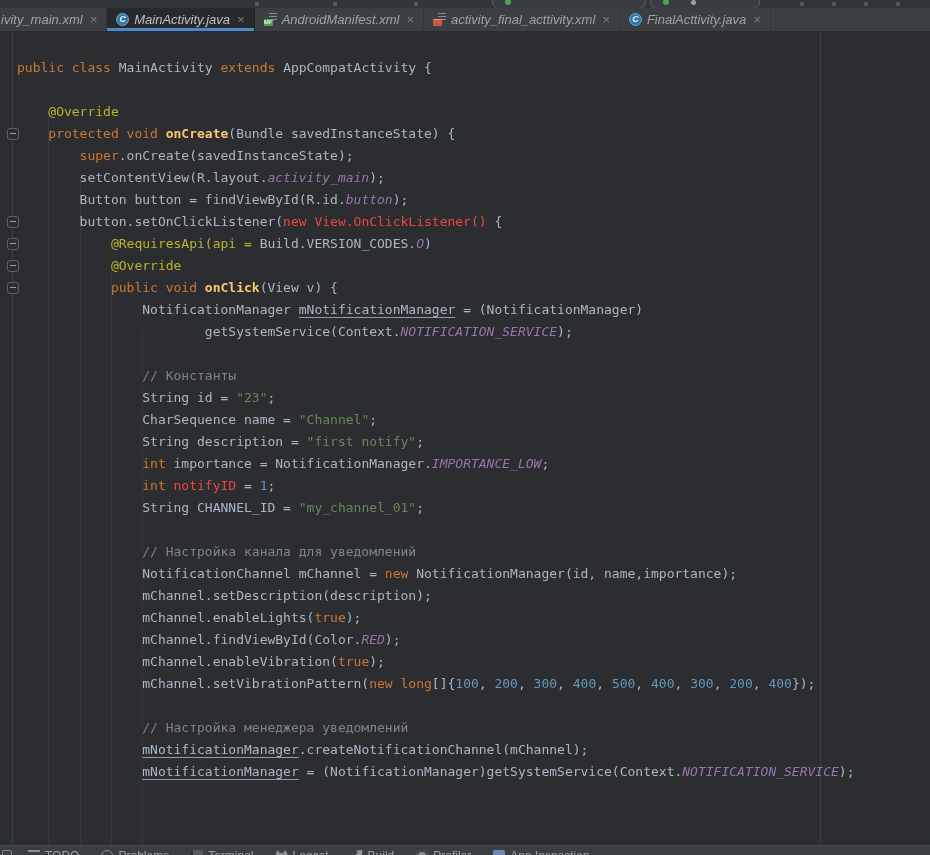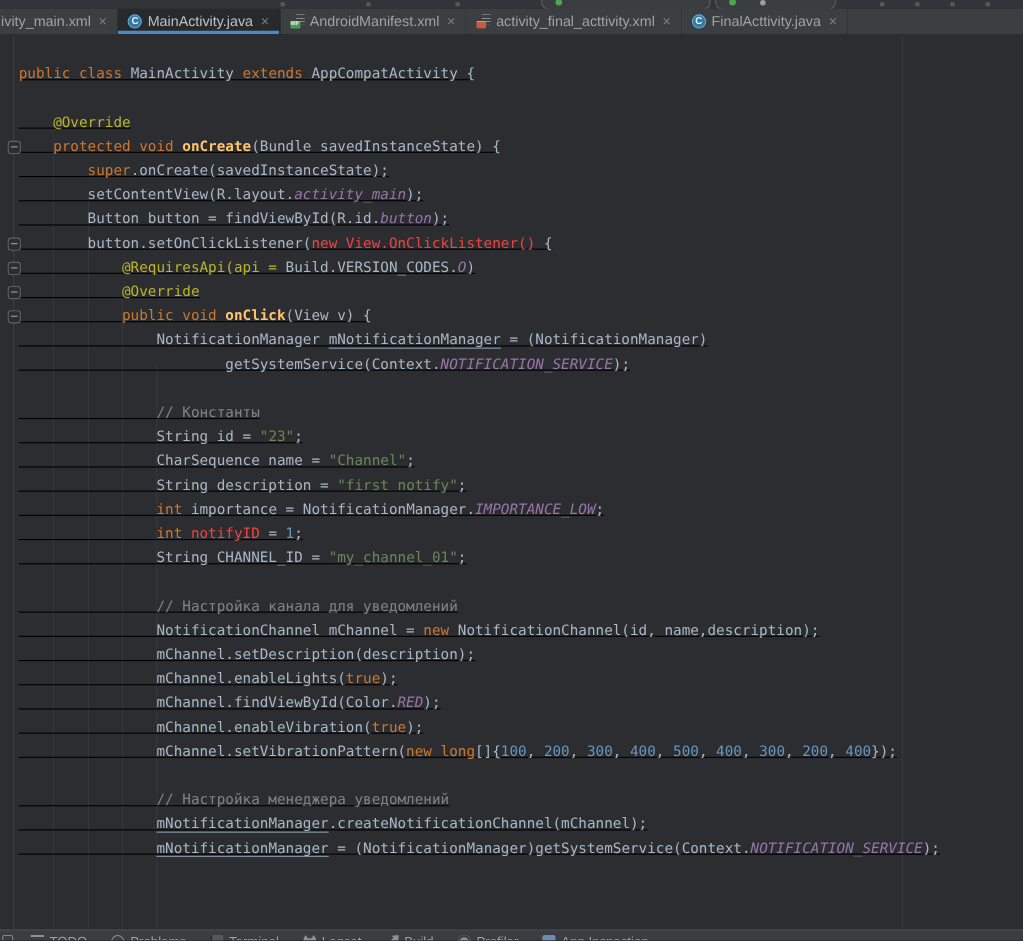--- a/index.html
+++ b/index.html
@@ -12,21 +12,21 @@
   .tb-box.b1{left:492px;width:152px;}
   .tb-box.b2{left:650px;width:108px;}
   .gdot{position:absolute;left:12px;bottom:3px;width:6px;height:6px;border-radius:50%;background:#4CA554;}
   .wdot{position:absolute;left:40px;bottom:3px;width:5px;height:5px;border-radius:50%;background:#9DA0A3;}
   .tdot{position:absolute;top:2px;width:4px;height:4px;border-radius:1px;background:#55585B;}
 
   
   .tabbar{position:absolute;left:0;top:8px;width:930px;height:24px;background:#3C3F42;
           display:flex;align-items:stretch;border-bottom:1px solid #2A2C2E;box-sizing:border-box;}
   .tab{display:flex;align-items:center;padding:0 9px;font-size:13px;color:#9EA2A7;cursor:default;
-       border-right:1px solid rgba(0,0,0,0.12);}
+       border-right:1px solid rgba(0,0,0,0.12);font-style:italic;}
   .tab.first{padding-left:1px;}
   .tab.active{background:#27292C;color:#BEC1C5;box-shadow:inset 0 -3px 0 0 #4A88C7;}
   .tlabel{white-space:nowrap;}
   .tclose{margin-left:7px;color:#7B7E82;font-size:13px;line-height:13px;}
   .ic{position:relative;width:13px;height:13px;margin-right:5px;flex:none;display:inline-block;}
   .ic-java{border-radius:50%;background:#36789F;border:1px solid #5FA8D2;box-sizing:border-box;
            color:#DDF1FB;font-size:9px;font-weight:bold;text-align:center;line-height:11px;}
   .ic-file::before{content:"";position:absolute;right:0;top:0;width:8px;height:9px;
            background:repeating-linear-gradient(#8A8D90 0 1px,transparent 1px 3px);}
   .badge{position:absolute;left:0;bottom:0;width:9px;height:7px;border-radius:1px;
@@ -34,21 +34,21 @@
   .badge.green{background:#499C54;}
   .badge.orange{background:#C75B3F;background-image:linear-gradient(rgba(255,255,255,.35) 0 1px,transparent 1px);}
 
   
   .editor{position:absolute;left:0;top:32px;width:930px;height:813px;background:#2B2D30;overflow:hidden;}
   .gutterline{position:absolute;left:12px;top:0;width:1px;height:813px;background:#3D4043;}
   .marginline{position:absolute;left:820px;top:0;width:1px;height:813px;background:rgba(255,255,255,0.07);}
   .iguide{position:absolute;width:1px;background:rgba(255,255,255,0.05);}
   .code{position:absolute;left:17px;top:25px;font-family:"DejaVu Sans Mono",monospace;
         font-size:13px;}
-  .cline{height:22px;line-height:22px;white-space:pre;text-decoration:underline;}
+  .cline{height:22px;line-height:22px;white-space:pre;}
   .tok-d{color:#A9B7C6}.tok-k{color:#CC7832}.tok-m{color:#FFC66D;font-weight:bold}
   .tok-a{color:#BBB529}.tok-s{color:#6A8759}.tok-n{color:#6897BB}.tok-c{color:#7F848A}
   .tok-f{color:#9876AA;font-style:italic}.tok-g{color:#ef4444}
   .tok-u{color:#A9B7C6;text-decoration:underline;text-underline-offset:3px;text-decoration-color:#8E9BA8;}
   .fold{position:absolute;left:7px;width:10px;height:10px;border:1px solid #5D6164;border-radius:3px;
         background:#2B2D30;z-index:2;}
   .fold::after{content:"";position:absolute;left:2px;right:2px;top:4px;height:1px;background:#9DA0A3;}
 
   
   .bottombar{position:absolute;left:0;top:845px;width:930px;height:20px;background:#3B3E41;
@@ -142,21 +142,21 @@
         <div class="cline"></div>
         <div class="cline"><span class="tok-c">                // Константы</span></div>
         <div class="cline"><span class="tok-d">                String id = </span><span class="tok-s">"23"</span><span class="tok-d">;</span></div>
         <div class="cline"><span class="tok-d">                CharSequence name = </span><span class="tok-s">"Channel"</span><span class="tok-d">;</span></div>
         <div class="cline"><span class="tok-d">                String description = </span><span class="tok-s">"first notify"</span><span class="tok-d">;</span></div>
         <div class="cline"><span class="tok-k">                int </span><span class="tok-d">importance = NotificationManager.</span><span class="tok-f">IMPORTANCE_LOW</span><span class="tok-d">;</span></div>
         <div class="cline"><span class="tok-k">                int </span><span class="tok-g">notifyID</span><span class="tok-d"> = </span><span class="tok-n">1</span><span class="tok-d">;</span></div>
         <div class="cline"><span class="tok-d">                String CHANNEL_ID = </span><span class="tok-s">"my_channel_01"</span><span class="tok-d">;</span></div>
         <div class="cline"></div>
         <div class="cline"><span class="tok-c">                // Настройка канала для уведомлений</span></div>
-        <div class="cline"><span class="tok-d">                NotificationChannel mChannel = </span><span class="tok-k">new </span><span class="tok-d">NotificationChannel(id, name,description);</span></div>
+        <div class="cline"><span class="tok-d">                NotificationChannel mChannel = </span><span class="tok-k">new </span><span class="tok-d">NotificationManager(id, name,importance);</span></div>
         <div class="cline"><span class="tok-d">                mChannel.setDescription(description);</span></div>
         <div class="cline"><span class="tok-d">                mChannel.enableLights(</span><span class="tok-k">true</span><span class="tok-d">);</span></div>
         <div class="cline"><span class="tok-d">                mChannel.findViewById(Color.</span><span class="tok-f">RED</span><span class="tok-d">);</span></div>
         <div class="cline"><span class="tok-d">                mChannel.enableVibration(</span><span class="tok-k">true</span><span class="tok-d">);</span></div>
         <div class="cline"><span class="tok-d">                mChannel.setVibrationPattern(</span><span class="tok-k">new long</span><span class="tok-d">[]{</span><span class="tok-n">100</span><span class="tok-d">, </span><span class="tok-n">200</span><span class="tok-d">, </span><span class="tok-n">300</span><span class="tok-d">, </span><span class="tok-n">400</span><span class="tok-d">, </span><span class="tok-n">500</span><span class="tok-d">, </span><span class="tok-n">400</span><span class="tok-d">, </span><span class="tok-n">300</span><span class="tok-d">, </span><span class="tok-n">200</span><span class="tok-d">, </span><span class="tok-n">400</span><span class="tok-d">});</span></div>
         <div class="cline"></div>
         <div class="cline"><span class="tok-c">                // Настройка менеджера уведомлений</span></div>
         <div class="cline"><span class="tok-d">                </span><span class="tok-u">mNotificationManager</span><span class="tok-d">.createNotificationChannel(mChannel);</span></div>
         <div class="cline"><span class="tok-d">                </span><span class="tok-u">mNotificationManager</span><span class="tok-d"> = (NotificationManager)getSystemService(Context.</span><span class="tok-f">NOTIFICATION_SERVICE</span><span class="tok-d">);</span></div>
         <div class="cline"></div>

